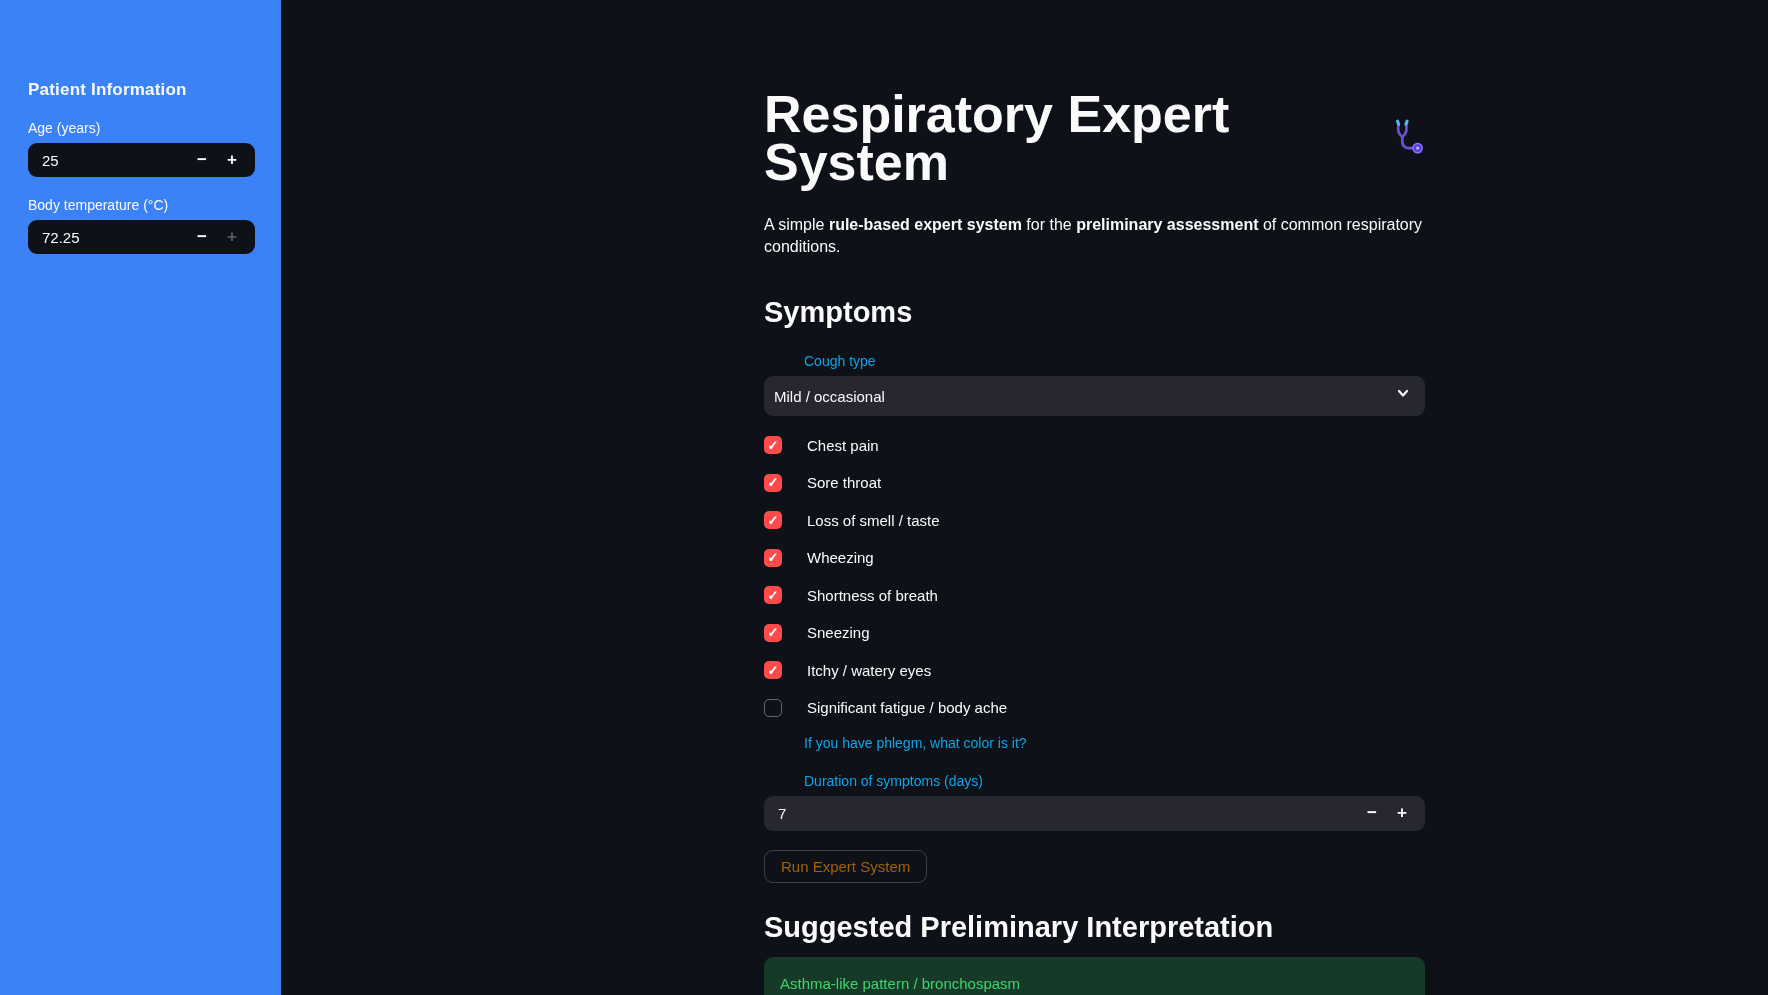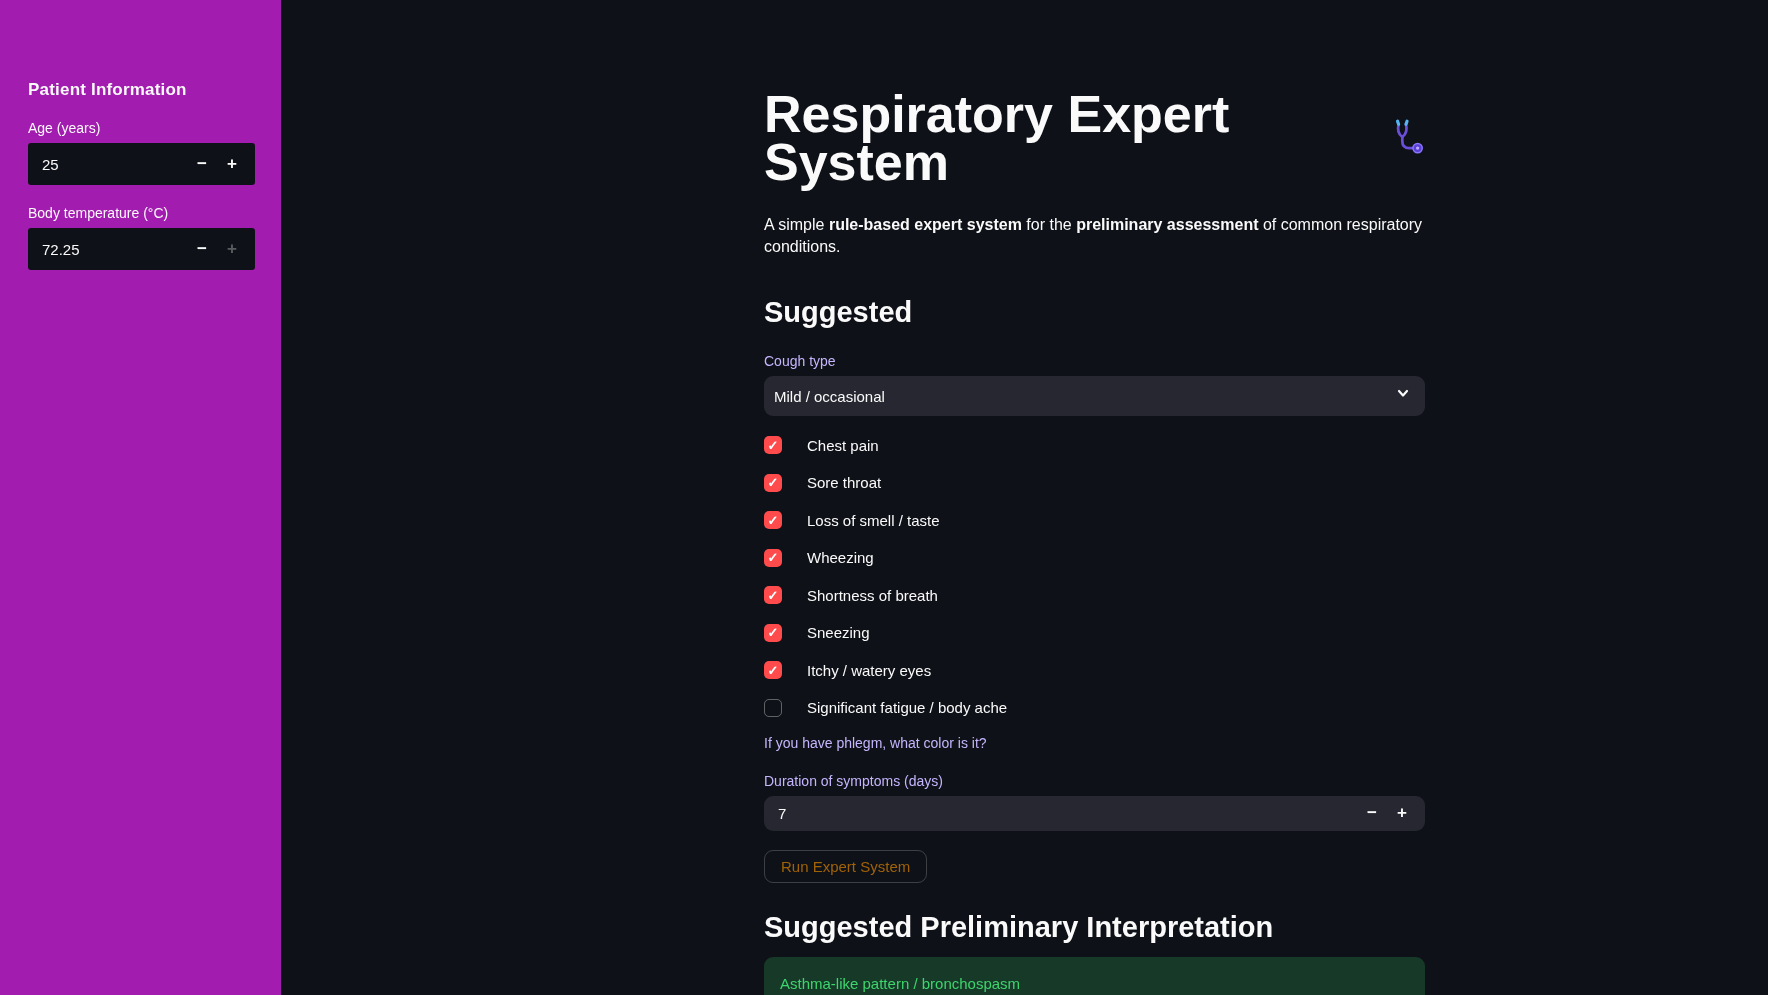--- a/index.html
+++ b/index.html
@@ -6,46 +6,46 @@
   html,body { width:1768px; height:995px; overflow:hidden; }
   body {
     background:#0e1117;
     font-family:"Liberation Sans", sans-serif;
     color:#fafafa;
     position:relative;
   }
   
   .sidebar {
     position:absolute; left:0; top:0; bottom:0; width:281px;
-    background:#a21caf;
+    background:#3b82f6;
     padding:80px 26px 0 28px;
   }
   .sidebar-title { font-size:17px; font-weight:700; letter-spacing:.2px; }
   .side-label { font-size:14px; margin-top:20px; margin-bottom:7px; color:#fafafa; }
   .num-input {
-    position:relative; height:42px; border-radius:3px;
+    position:relative; height:34px; border-radius:9px;
     background:#0e1117; display:flex; align-items:center;
   }
   .num-input .val { font-size:15px; padding-left:14px; flex:1; }
   .stepper { display:flex; align-items:center; padding-right:8px; }
   .step-btn {
     width:30px; height:34px; display:flex; align-items:center; justify-content:center;
     font-size:17px; font-weight:700; color:#fafafa; cursor:pointer; user-select:none;
   }
   .step-btn.disabled { color:rgba(250,250,250,0.32); cursor:default; }
   
   .main { position:absolute; left:281px; top:0; right:0; bottom:0; background:#0e1117; }
   .content { width:661px; margin-left:483px; padding-top:90px; }
   h1.page-title { font-size:52px; font-weight:700; line-height:48px; display:flex; align-items:center; gap:14px; }
   .subtitle { margin-top:28px; font-size:16px; line-height:22px; color:#fafafa; }
   .subtitle b { font-weight:700; }
   h2.section { font-size:29px; font-weight:700; line-height:35px; }
   h2.symptoms { margin-top:37px; }
   h2.interp { margin-top:27px; }
-  .w-label { font-size:14px; line-height:17px; margin-top:23px; color:#c4b5fd; }
+  .w-label { font-size:14px; line-height:17px; margin-top:23px; color:#0ea5e9;margin-left:40px; }
   .w-label.tight { margin-top:17px; }
   .w-label.dur { margin-top:21px; }
   .selectbox {
     margin-top:6px; height:40px; background:#262730; border-radius:9px;
     display:flex; align-items:center; position:relative; cursor:pointer;
   }
   .selectbox .sel-val { font-size:15px; padding-left:10px; }
   .selectbox .chev { position:absolute; right:12px; top:7px; }
   .select2 { margin-top:8px; }
   .cb-group { margin-top:19px; display:flex; flex-direction:column; row-gap:17.5px; }
@@ -113,21 +113,21 @@
           <path d="M11 6 L10 3" stroke="#57b4f2" stroke-width="3" stroke-linecap="round"></path>
           <path d="M18 6 L19 3" stroke="#57b4f2" stroke-width="3" stroke-linecap="round"></path>
           <circle cx="29" cy="28.5" r="4.4" fill="#5b3fd4" stroke="#8a77ff" stroke-width="1.4"></circle>
           <circle cx="29" cy="28.5" r="1.6" fill="#b7aaff"></circle>
         </svg>
       </span>
     </h1>
 
     <div class="subtitle"><span>A simple </span><b>rule-based expert system</b><span> for the </span><b>preliminary assessment</b><span> of common respiratory conditions.</span></div>
 
-    <h2 class="section symptoms">Suggested</h2>
+    <h2 class="section symptoms">Symptoms</h2>
 
     <div class="w-label">Cough type</div>
     <div class="selectbox">
       <span class="sel-val">Mild / occasional</span>
       <span class="chev">
         <svg width="20" height="20" viewBox="0 0 20 20">
             <polyline points="6,8 10,12.5 14,8" fill="none" stroke="#fafafa" stroke-width="2.2" stroke-linecap="round" stroke-linejoin="round"></polyline>
           </svg>
       </span>
     </div>

